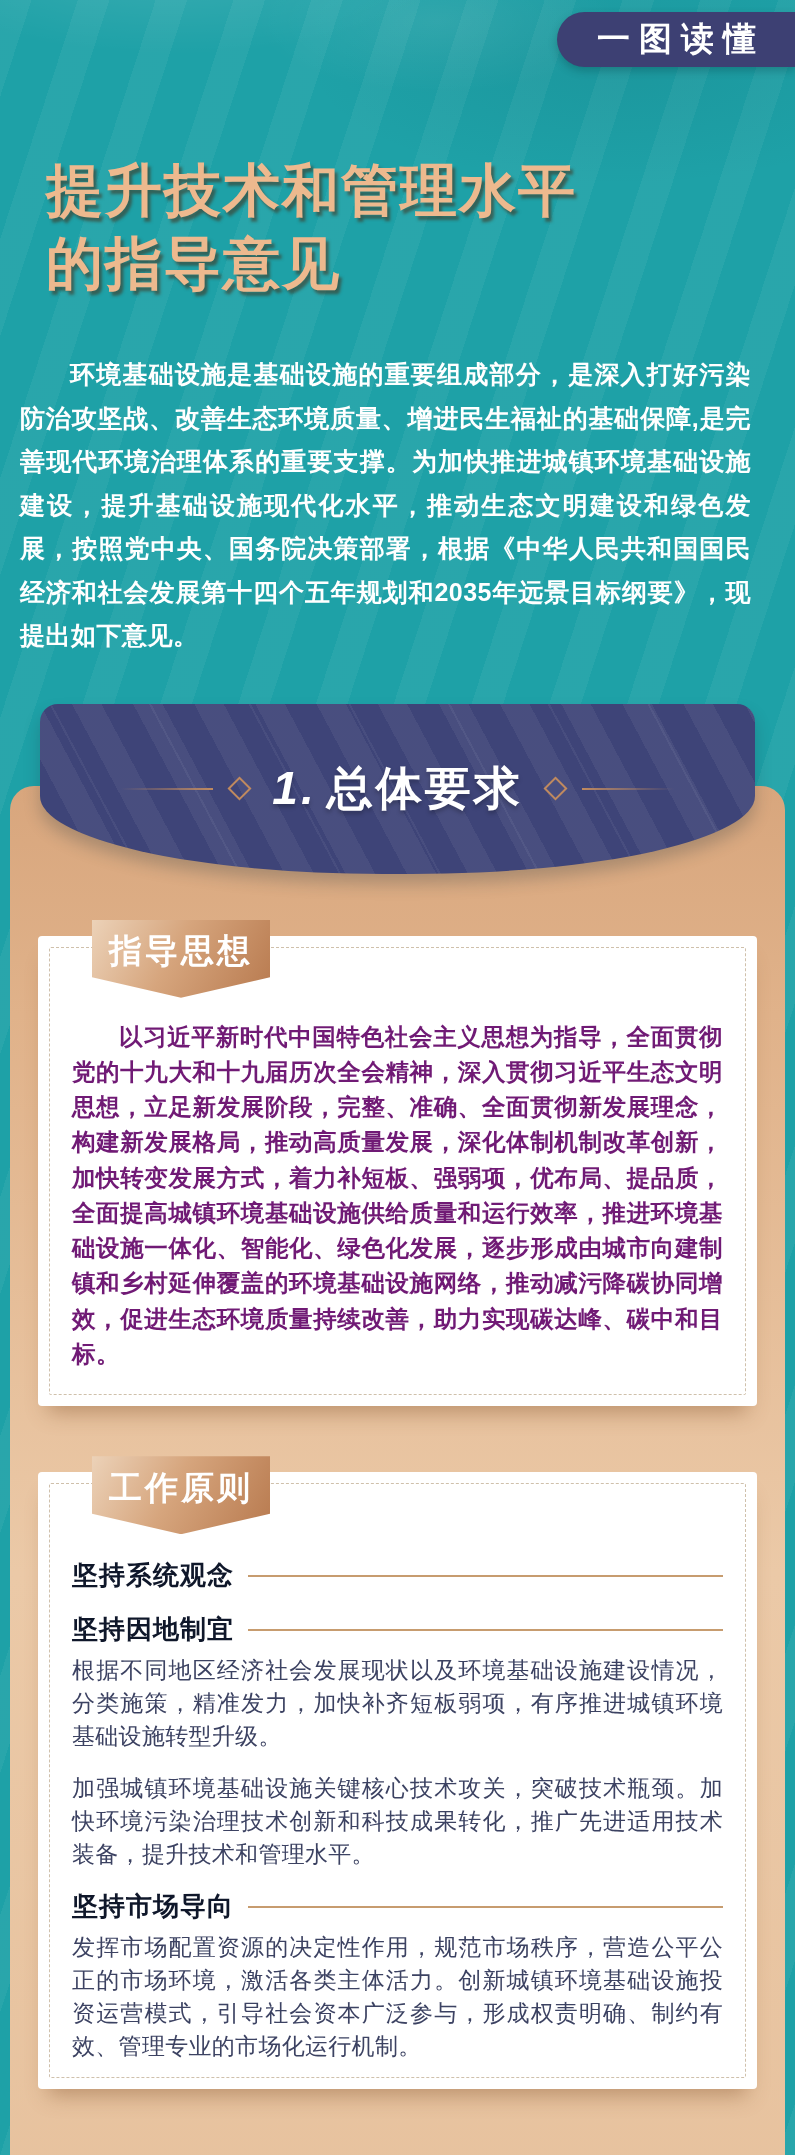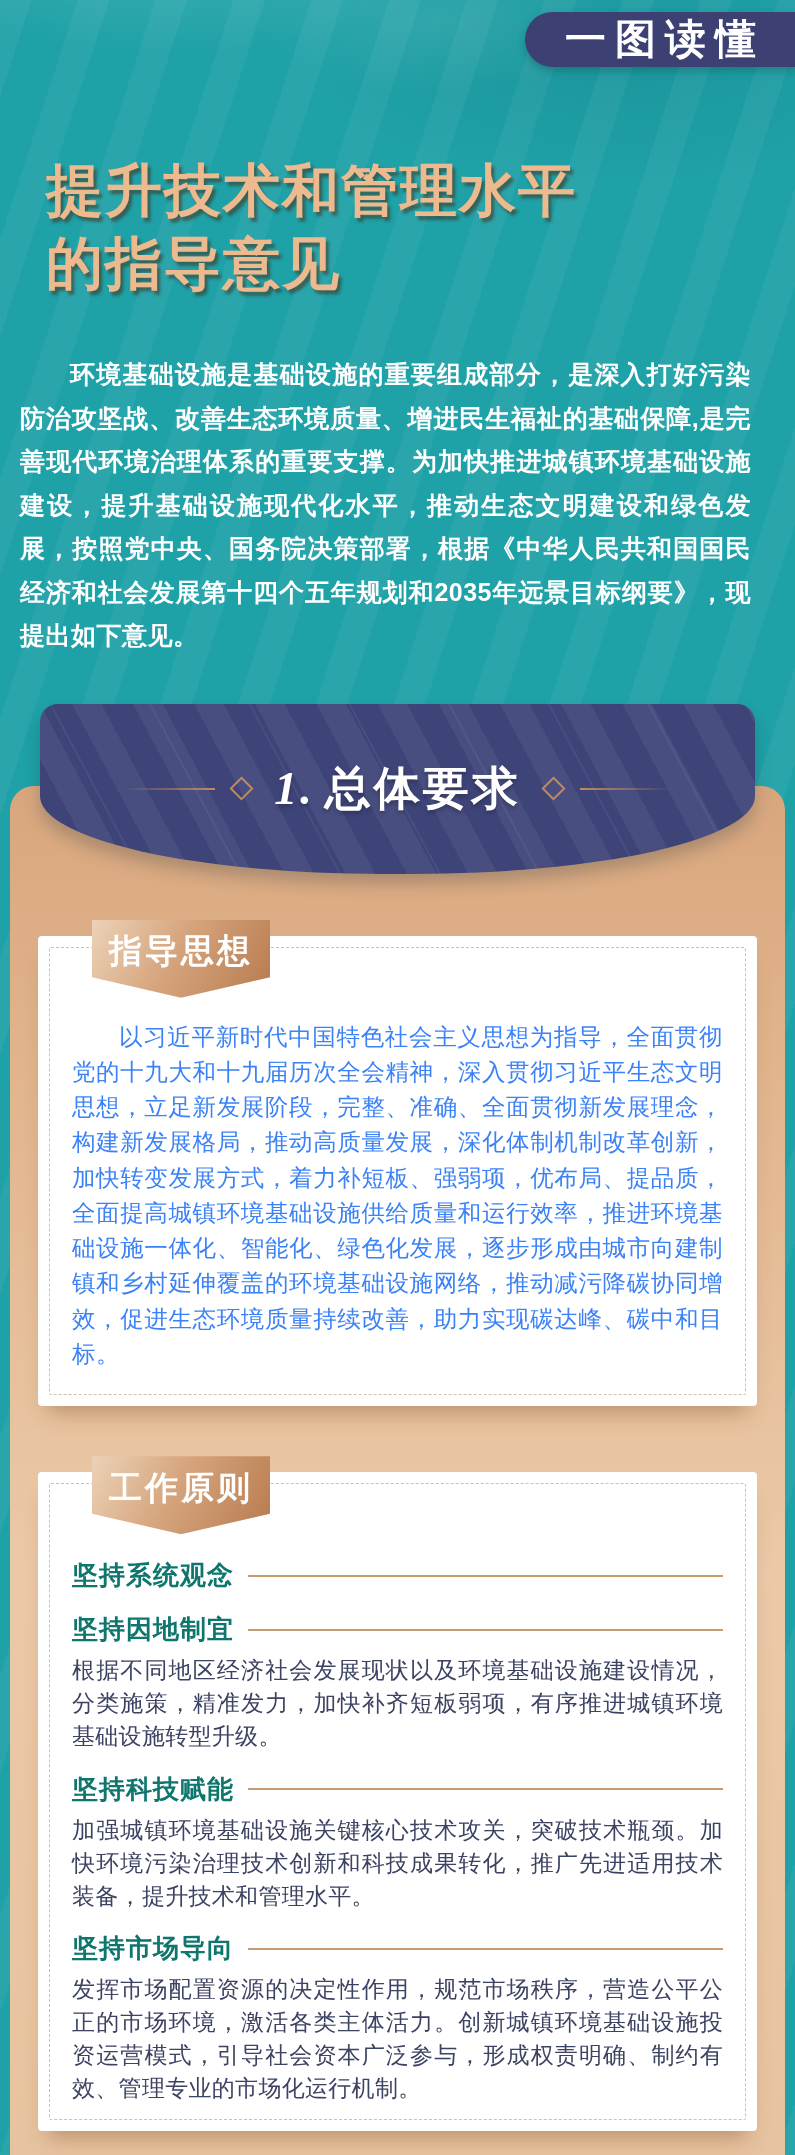--- a/index.html
+++ b/index.html
@@ -14,21 +14,21 @@
       radial-gradient(ellipse 300px 120px at 55% 1%, rgba(255,255,255,0.09), transparent 60%),
       repeating-linear-gradient(108deg, rgba(255,255,255,0.05) 0 30px, rgba(255,255,255,0) 30px 74px);
   }
 
   
   .badge {
     position:absolute; top:12px; right:0; height:55px; z-index:5;
     background:#3d4073; color:#fff;
     display:flex; align-items:center;
     padding:0 30px 0 40px; border-radius:28px 0 0 28px;
-    font-size:41px; font-weight:bold; letter-spacing:9px;
+    font-size:33px; font-weight:bold; letter-spacing:9px;
     font-family:"Liberation Serif", serif;
     box-shadow:0 4px 8px rgba(0,40,45,0.25);
   }
 
   
   .title {
     margin:82px 0 0 46px;
     font-family:"DejaVu Serif","Liberation Serif", serif;
     font-weight:bold; font-size:57px; line-height:1.27; letter-spacing:2px;
     color:#edb98e;
@@ -57,21 +57,21 @@
   }
   .orn-line { width:92px; height:2px; }
   .orn-line.left  { background:linear-gradient(to right, rgba(192,138,95,0), #c08a5f); }
   .orn-line.right { background:linear-gradient(to left,  rgba(192,138,95,0), #c08a5f); }
   .diamond {
     width:17px; height:17px; border:2.5px solid #c08a5f;
     transform:rotate(45deg); flex:0 0 auto;
   }
   .banner-title {
     color:#fff; font-size:46px; font-weight:bold; letter-spacing:3px;
-    font-family:Liberation Serif, serif; white-space:nowrap;
+    font-family:Liberation Sans, sans-serif; white-space:nowrap;
     text-shadow:0 3px 4px rgba(0,0,0,0.25); padding:0 6px;
   }
   .banner-title .num { font-style:italic; margin-right:10px; }
 
   
   .card {
     position:relative; z-index:1;
     margin:-88px 10px 0 10px;
     padding:150px 28px 0 28px;
     background:linear-gradient(180deg, #d8a67d 0%, #e0b28a 16%, #ebc9a7 55%, #e7c29e 100%);
@@ -98,30 +98,30 @@
     position:relative; background:#ffffff; border-radius:4px;
     box-shadow:0 16px 20px -10px rgba(130,82,45,0.45);
   }
   .box::after {
     content:""; position:absolute; inset:11px;
     border:1px dashed #cfc0ab; border-radius:2px; pointer-events:none;
   }
 
   .box.guiding { padding:84px 34px 34px 34px; }
   .guiding-text {
-    color:#3b82f6; font-size:23.5px; font-weight:normal;
+    color:#701a75; font-size:23.5px; font-weight:bold;
     line-height:1.5; text-align:justify; text-indent:2em; letter-spacing:0.5px;
   }
 
   .box.principles { padding:86px 34px 26px 34px; }
   .principle { margin-bottom:19px; }
   .principle:last-child { margin-bottom:0; }
   .p-head { display:flex; align-items:center; margin-bottom:7px; }
   .p-title {
-    color:#0f766e; font-size:26px; font-weight:bold; letter-spacing:1px;
+    color:#0f172a; font-size:26px; font-weight:bold; letter-spacing:1px;
     white-space:nowrap;
   }
   .p-rule { flex:1; height:2px; background:#c79c6f; margin-left:14px; }
   .p-body {
     color:#3c4262; font-size:23px; line-height:1.43;
     text-align:justify; letter-spacing:0.3px;
   }
 </style>
 </head>
 <body>
@@ -172,24 +172,20 @@
 
       <div class="principle">
         <div class="p-head">
           <span class="p-title">坚持因地制宜</span>
           <span class="p-rule"></span>
         </div>
         <p class="p-body">根据不同地区经济社会发展现状以及环境基础设施建设情况，分类施策，精准发力，加快补齐短板弱项，有序推进城镇环境基础设施转型升级。</p>
       </div>
 
       <div class="principle">
-        <div class="p-head">
-          <span class="p-title">坚持科技赋能</span>
-          <span class="p-rule"></span>
-        </div>
         <p class="p-body">加强城镇环境基础设施关键核心技术攻关，突破技术瓶颈。加快环境污染治理技术创新和科技成果转化，推广先进适用技术装备，提升技术和管理水平。</p>
       </div>
 
       <div class="principle">
         <div class="p-head">
           <span class="p-title">坚持市场导向</span>
           <span class="p-rule"></span>
         </div>
         <p class="p-body">发挥市场配置资源的决定性作用，规范市场秩序，营造公平公正的市场环境，激活各类主体活力。创新城镇环境基础设施投资运营模式，引导社会资本广泛参与，形成权责明确、制约有效、管理专业的市场化运行机制。</p>
       </div>

